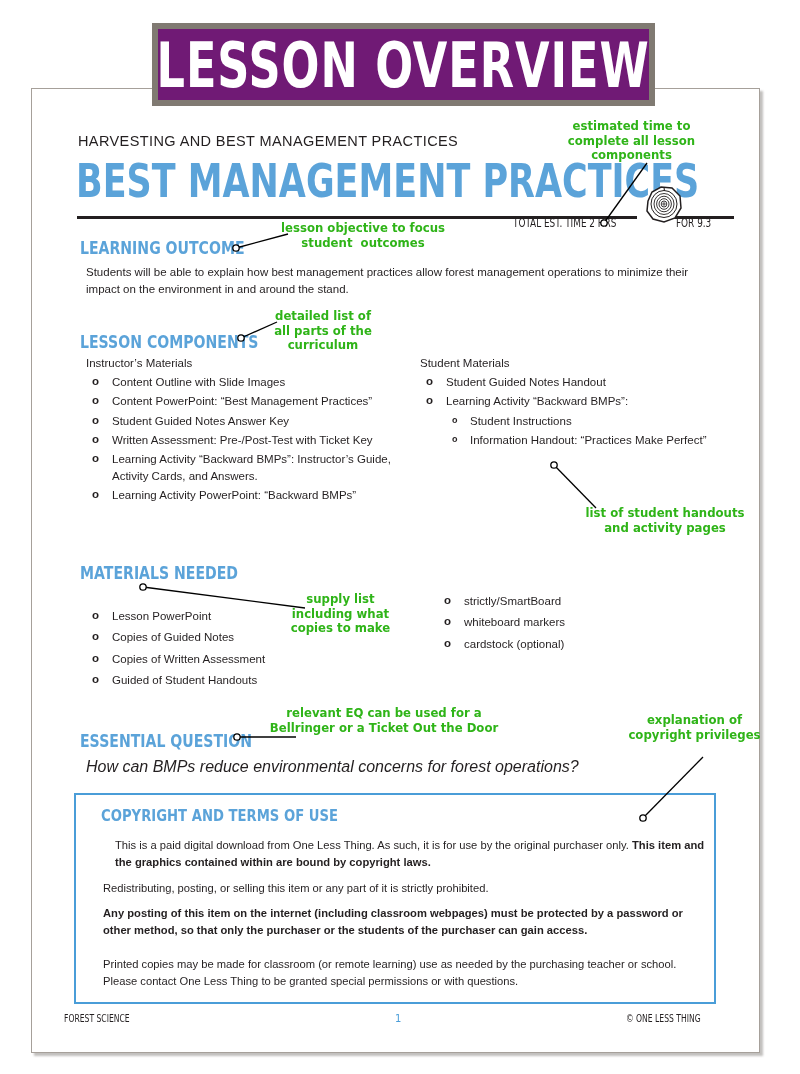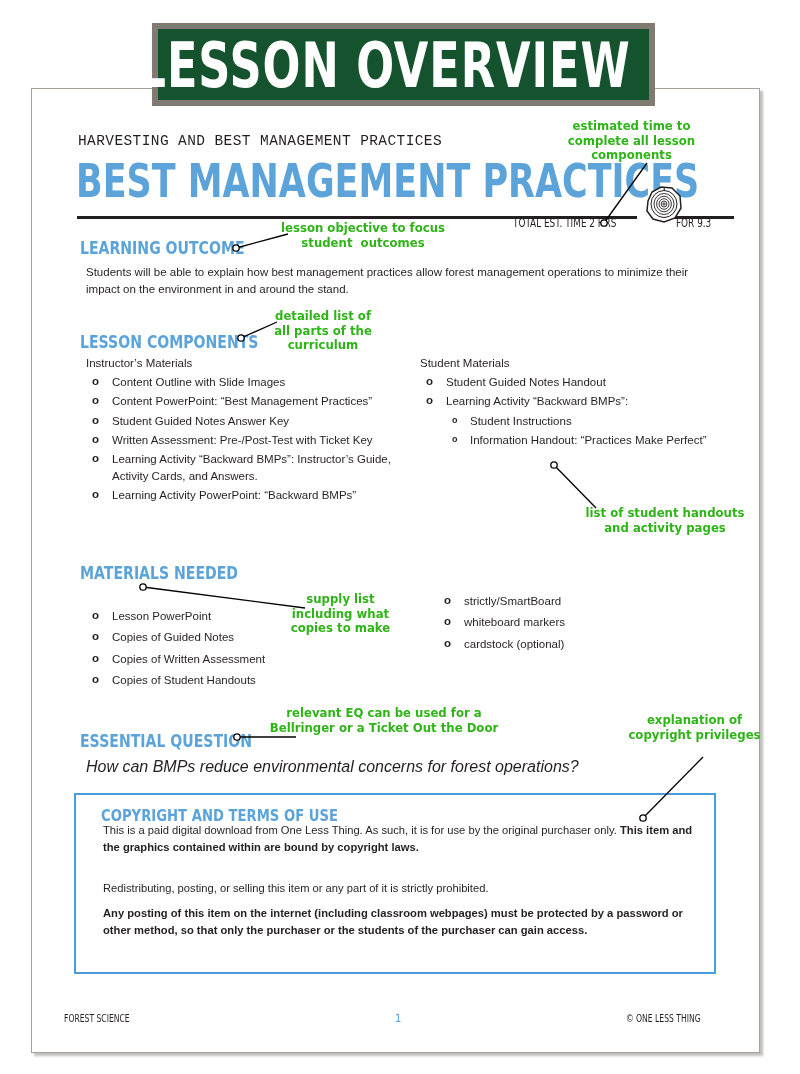--- a/index.html
+++ b/index.html
@@ -26,39 +26,39 @@
   .banner-frame {
     position: absolute;
     left: 152px; top: 23px;
     width: 503px; height: 83px;
     background: #ffffff;
     border: 6px solid #807a72;
     z-index: 40;
   }
   .banner-fill {
     width: 100%; height: 100%;
-    background: #14532d;
-    display: flex; align-items: center; justify-content: flex-end;
+    background: #701a75;
+    display: flex; align-items: center; justify-content: center;
   }
   .banner-title {
     color: #ffffff;
     font-family: "DejaVu Sans", sans-serif;
     font-weight: bold;
     font-size: 48px;
     letter-spacing: 1px;
     transform: scaleX(0.93) scaleY(1.28);
     transform-origin: center;
     white-space: nowrap;
     line-height: 1;
   }
 
   
   .kicker {
     position: absolute; left: 78px; top: 133px;
-    font-family: Liberation Mono, monospace;
+    font-family: Liberation Sans, sans-serif;
     font-size: 14.5px;
     letter-spacing: .4px;
     color: #231f20;
     white-space: nowrap;
   }
   .doc-title {
     position: absolute; left: 76px; top: 158px;
     color: #5ba3d9;
     font-family: "DejaVu Sans", sans-serif;
     font-weight: bold;
@@ -144,21 +144,21 @@
     font-family: "Liberation Sans", sans-serif;
     font-style: italic;
     font-size: 16px;
     color: #231f20;
   }
 
   
   .copy-box {
     position: absolute;
     left: 74px; top: 793px;
-    width: 642px; height: 181px;
+    width: 642px; height: 211px;
     border: 2px solid #4a9dd8;
     background: #fff;
   }
   .copy-head {
     position: absolute; left: 25px; top: 11px;
     color: #5ba3d9;
     font-family: "DejaVu Sans", sans-serif;
     font-weight: bold;
     font-size: 15px;
     transform: scaleX(0.88) scaleY(1.1);
@@ -289,36 +289,37 @@
     <li>Learning Activity “Backward BMPs”:</li>
     <li class="sub">Student Instructions</li>
     <li class="sub">Information Handout: “Practices Make Perfect”</li>
   </ul>
 
   <div class="sec-head" style="left:80px; top:562px;">MATERIALS NEEDED</div>
   <ul class="bl tight" style="position:absolute; left:86px; top:608px; width:260px;">
     <li>Lesson PowerPoint</li>
     <li>Copies of Guided Notes</li>
     <li>Copies of Written Assessment</li>
-    <li>Copies of Student Handouts</li>
+    <li>Guided of Student Handouts</li>
   </ul>
   <ul class="bl tight" style="position:absolute; left:438px; top:593px; width:260px;">
     <li>strictly/SmartBoard</li>
     <li>whiteboard markers</li>
     <li>cardstock (optional)</li>
   </ul>
 
   <div class="sec-head" style="left:80px; top:730px;">ESSENTIAL QUESTION</div>
   <div class="eq-text" style="left:86px; top:758px; width:600px;">How can BMPs reduce environmental concerns for forest operations?</div>
 
   <div class="copy-box">
     <div class="copy-head">COPYRIGHT AND TERMS OF USE</div>
-    <div class="copy-p" style="top:27px;"><span>This is a paid digital download from One Less Thing. As such, it is for use by the original purchaser only. </span><b>This item and the graphics contained within are bound by copyright laws.</b></div>
+    <div class="copy-p" style="top:42px;margin-left:12px;"><span>This is a paid digital download from One Less Thing. As such, it is for use by the original purchaser only. </span><b>This item and the graphics contained within are bound by copyright laws.</b></div>
     <div class="copy-p" style="top:85px;">Redistributing, posting, or selling this item or any part of it is strictly prohibited.</div>
     <div class="copy-p" style="top:110px; font-weight:bold;">Any posting of this item on the internet (including classroom webpages) must be protected by a password or other method, so that only the purchaser or the students of the purchaser can gain access.</div>
+    <div class="copy-p" style="top:161px;">Printed copies may be made for classroom (or remote learning) use as needed by the purchasing teacher or school. Please contact One Less Thing to be granted special permissions or with questions.</div>
   </div>
 
   <div class="footer-txt" style="left:64px; top:1013px;">FOREST SCIENCE</div>
   <div class="footer-page" style="left:395px; top:1013px;">1</div>
   <div class="footer-txt" style="left:626px; top:1013px;">© ONE LESS THING</div>
 
   <div class="anno ctr" style="left:640px; top:119px; width:170px; margin-left:-85px;">estimated time to
 complete all lesson
 components</div>
   <div class="anno ctr" style="left:373px; top:221px; width:200px; margin-left:-100px;">lesson objective to focus

